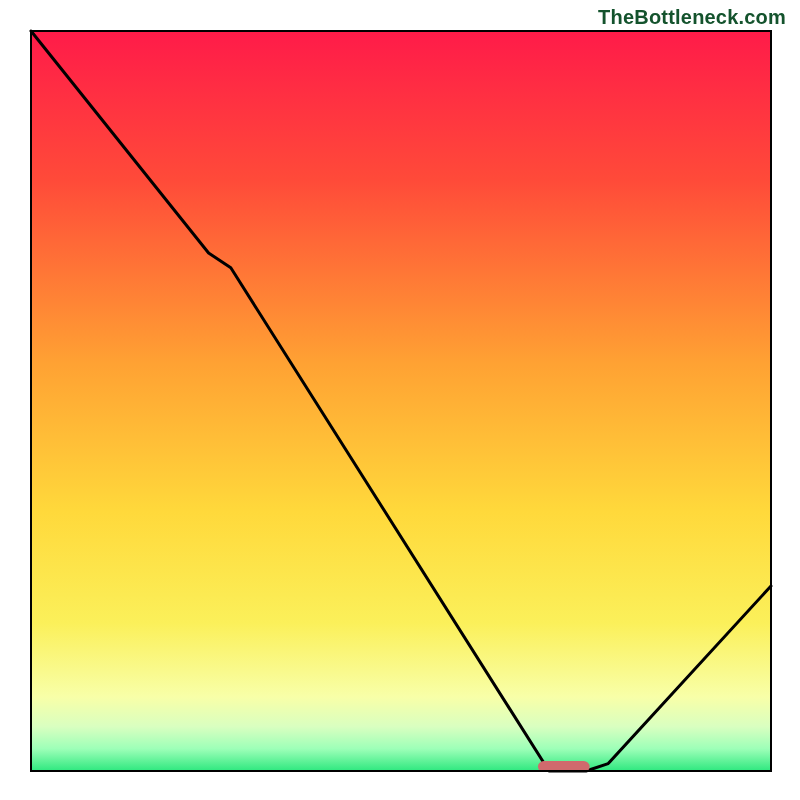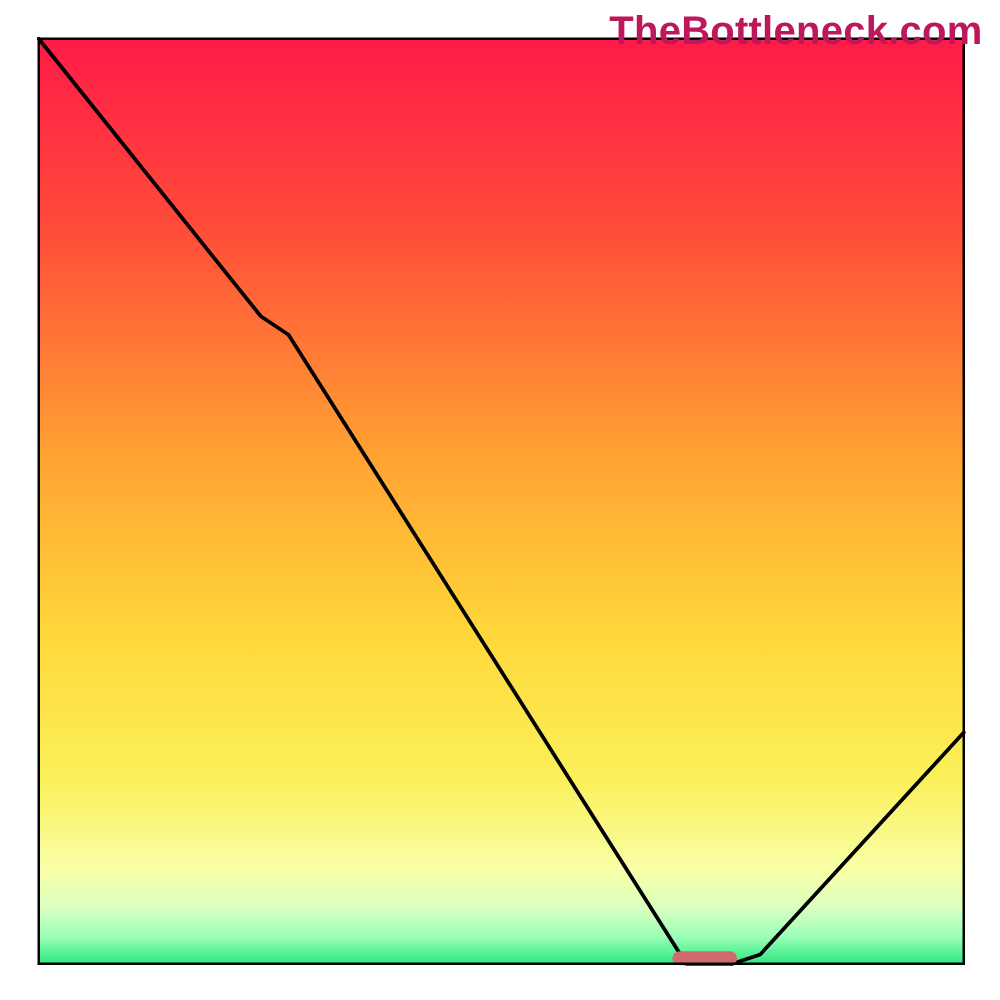--- a/index.html
+++ b/index.html
@@ -12,23 +12,23 @@
   }
   .container {
     position: relative;
     width: 800px;
     height: 800px;
   }
   .watermark {
     position: absolute;
     top: 6px;
     right: 14px;
-    font-size: 32px;
+    font-size: 20px;
     font-weight: 600;
-    color: #be185d;
+    color: #14532d;
     letter-spacing: 0.2px;
     z-index: 10;
   }
   svg.chart {
     position: absolute;
     left: 0;
     top: 0;
     width: 800px;
     height: 800px;
   }

